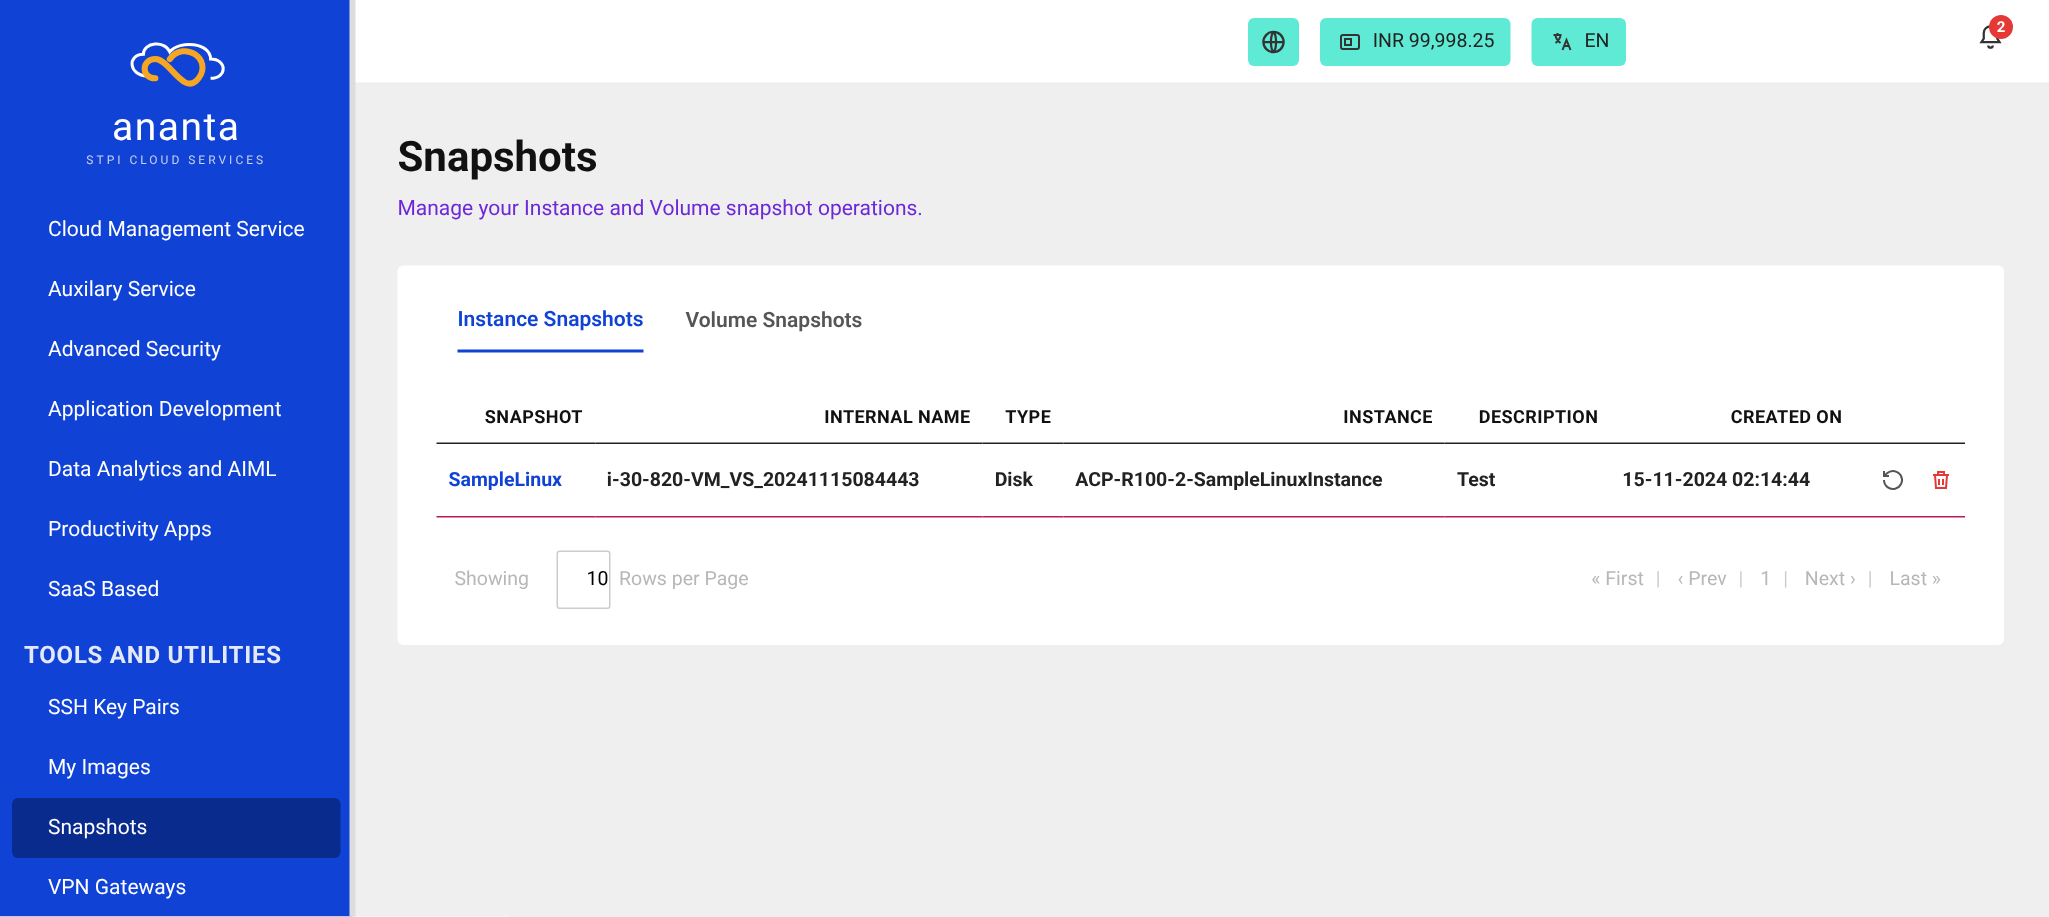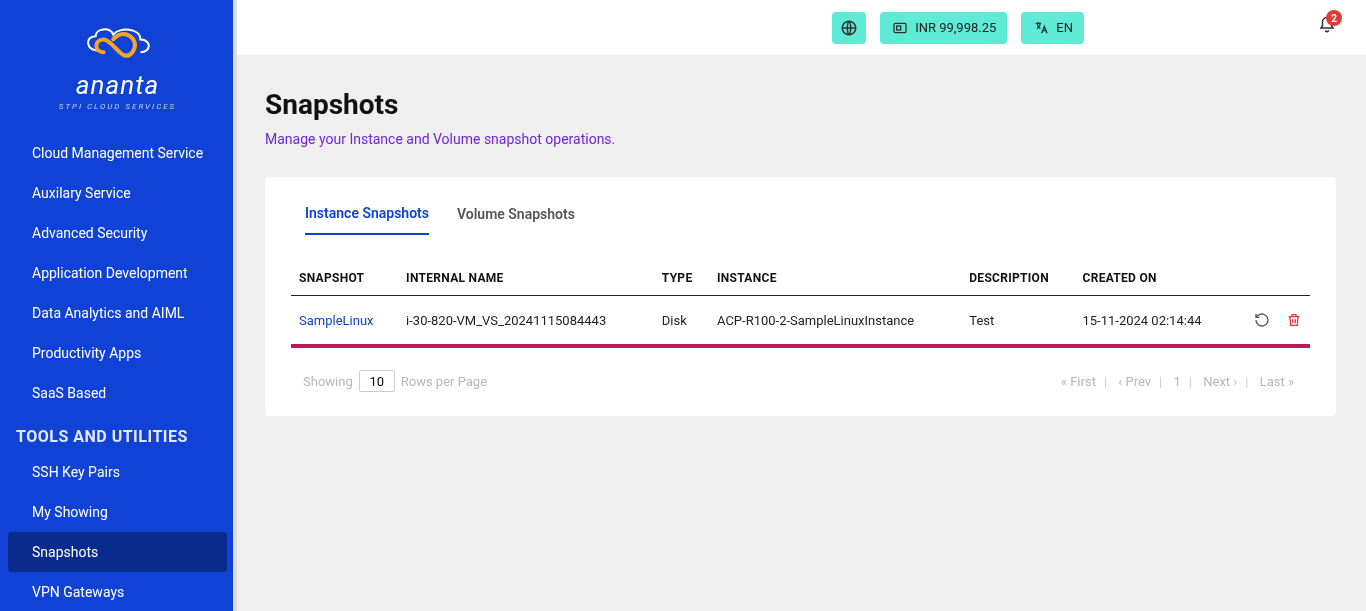--- a/index.html
+++ b/index.html
@@ -1,21 +1,21 @@
 <!DOCTYPE html>
 <html><head>
   <meta charset="utf-8">
   <style>
     * { margin: 0; padding: 0; box-sizing: border-box; font-family: -apple-system, BlinkMacSystemFont, "Segoe UI", Roboto, Arial, sans-serif; }
     body { display: flex; width: 1366px; height: 611px; overflow: hidden; background: #fff; }
     
     .sidebar { width: 235px; background: #1043d5; color: #fff; display: flex; flex-direction: column; padding-top: 10px; flex-shrink: 0; }
     .sidebar-handle { position: absolute; left: 233px; top: 0; width: 4px; height: 100%; background: #dddddd; }
     .logo-wrap { text-align: center; padding: 10px 20px 20px; }
-    .logo { display: inline-block; font-style: italic; }
+    .logo { display: inline-block; }
     .logo-cloud { width: 80px; height: 42px; position: relative; margin: 0 auto 4px; }
     .logo-text { font-size: 26px; letter-spacing: 1px; }
     .logo-sub { font-size: 8px; letter-spacing: 2px; color: #c7d1f1; margin-top: 2px; }
 
     .nav-item { padding: 12px 20px 12px 32px; font-size: 14px; cursor: pointer; }
     .nav-item.active { background: #0a2b8e; border-radius: 4px; margin: 0 8px; padding-left: 24px; }
     .section-label { padding: 14px 16px 6px 16px; font-size: 16px; font-weight: 700; letter-spacing: 0.5px; color: #e3e8fb; }
 
     .main { flex: 1; display: flex; flex-direction: column; background: #efefef; }
     .topbar { background: #fff; height: 56px; border-bottom: 1px solid #eee; display: flex; align-items: center; justify-content: flex-end; padding: 0 24px; gap: 14px; }
@@ -27,30 +27,30 @@
     .content { padding: 32px 30px; }
     .page-title { font-size: 28px; font-weight: 700; color: #111; margin-bottom: 10px; }
     .page-desc { font-size: 14px; color: #6d28d9; margin-bottom: 30px; }
 
     .card { background: #fff; border-radius: 4px; padding: 18px 26px 24px; }
     .tabs { display: flex; gap: 28px; padding: 0 14px; border-bottom: 0; }
     .tab { font-size: 14px; padding: 10px 0 12px; cursor: pointer; font-weight: 600; color: #555; background: none; border: none; }
     .tab.active { color: #1043d5; border-bottom: 2px solid #1043d5; }
 
     .table { width: 100%; margin-top: 26px; border-collapse: collapse; }
-    .table th { text-align: left; font-size: 12px; letter-spacing: 0.3px; font-weight: 700; color: #111; padding: 10px 8px; border-bottom: 1.5px solid #222; }
-    .table td { font-size: 13px; padding: 16px 8px; border-bottom: 4px solid #be185d; color: #222; }
+    .table th { text-align: right; font-size: 12px; letter-spacing: 0.3px; font-weight: 700; color: #111; padding: 10px 8px; border-bottom: 1.5px solid #222; }
+    .table td { font-size: 13px; padding: 16px 8px; border-bottom: 1px solid #be185d; color: #222; font-weight: bold; }
     .link { color: #1043d5; cursor: pointer; }
     .row-actions { display: flex; gap: 16px; justify-content: flex-end; }
     .ico { width: 16px; height: 16px; display: inline-flex; align-items: center; justify-content: center; cursor: pointer; }
     .ico.delete svg { stroke: #e53935; }
 
     .pager { display: flex; justify-content: space-between; align-items: center; margin-top: 22px; padding: 0 12px; font-size: 13px; color: #b7b7b7; }
     .pager-left { display: flex; align-items: center; gap: 6px; }
-    .rows-input { width: 36px; height: 22px; border: 1px solid #ccc; text-align: center; font-size: 13px; border-radius: 2px; }
+    .rows-input { width: 36px; height: 39px; border: 1px solid #ccc; text-align: right; font-size: 13px; border-radius: 2px; margin-left: 12px; }
     .pager-right span { padding: 0 4px; cursor: pointer; }
     .sep { color: #ccc; }
   </style>
 </head>
 <body>
 
 <aside class="sidebar">
   <div class="logo-wrap">
     <div class="logo">
       <svg class="logo-cloud" viewBox="0 0 100 52">
@@ -65,21 +65,21 @@
   <div class="nav-item">Cloud Management Service</div>
   <div class="nav-item">Auxilary Service</div>
   <div class="nav-item">Advanced Security</div>
   <div class="nav-item">Application Development</div>
   <div class="nav-item">Data Analytics and AIML</div>
   <div class="nav-item">Productivity Apps</div>
   <div class="nav-item">SaaS Based</div>
 
   <div class="section-label">TOOLS AND UTILITIES</div>
   <div class="nav-item">SSH Key Pairs</div>
-  <div class="nav-item">My Showing</div>
+  <div class="nav-item">My Images</div>
   <div class="nav-item active">Snapshots</div>
   <div class="nav-item">VPN Gateways</div>
 </aside>
 <div class="sidebar-handle"></div>
 
 <main class="main">
   <div class="topbar">
     <button class="top-btn" style="padding:7px 8px;">
       <span class="top-icon">
         <svg viewBox="0 0 24 24" width="18" height="18" fill="none" stroke="currentColor" stroke-width="2">

